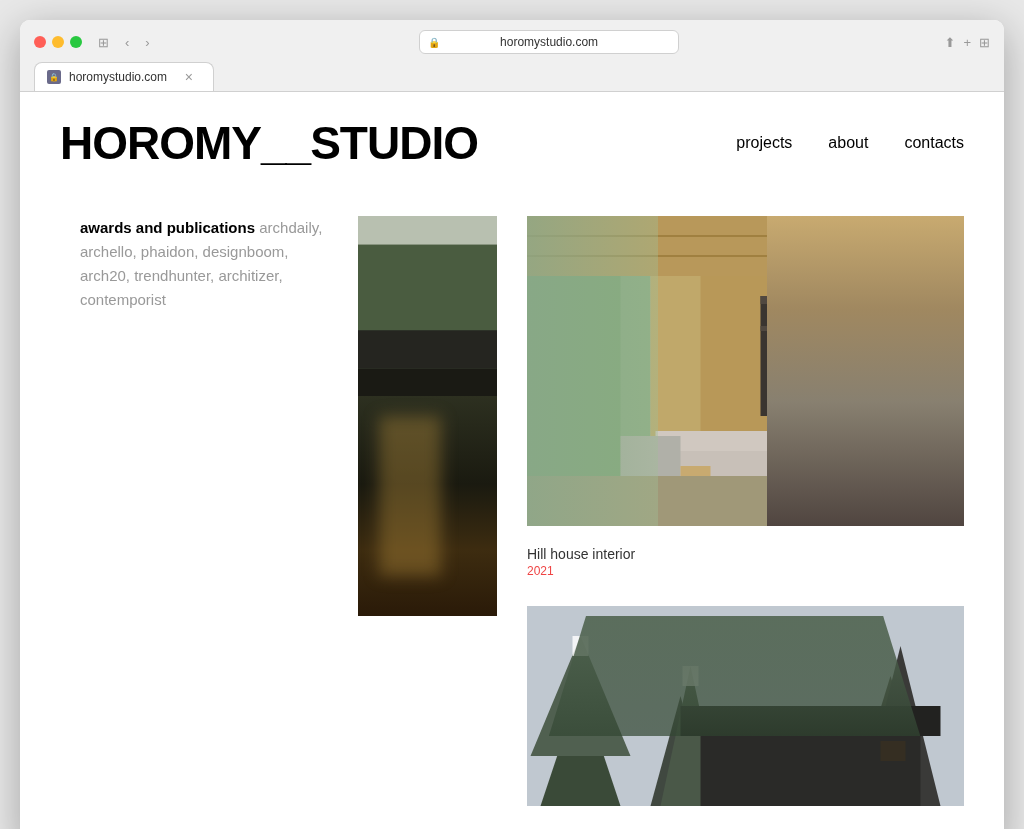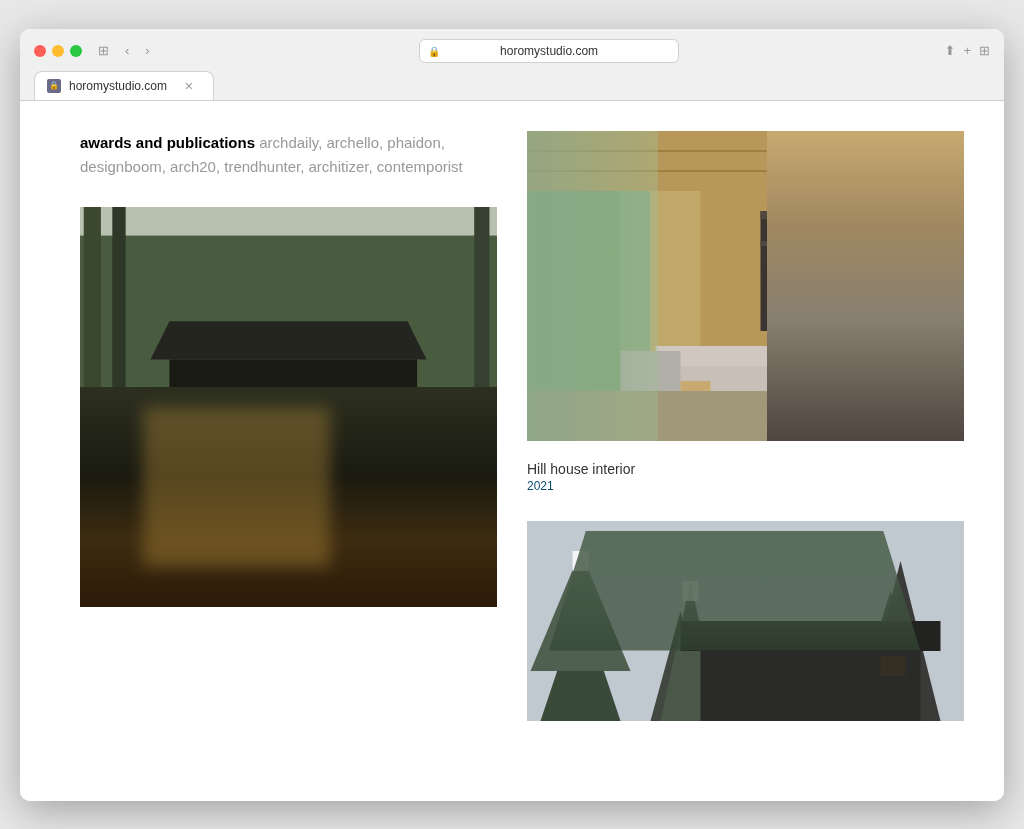--- a/index.html
+++ b/index.html
@@ -176,21 +176,21 @@
     .site-main {
       padding: 30px 40px 40px 40px;
       display: grid;
       grid-template-columns: 1fr 1fr;
       gap: 30px;
     }
 
     
     .left-col {
       display: flex;
-      flex-direction: column;
+      flex-direction: row;
       gap: 28px;
       padding-left: 20px;
     }
 
     .awards-text {
       font-size: 15px;
       line-height: 1.6;
     }
 
     .awards-label {
@@ -227,21 +227,21 @@
       padding: 4px 0 12px 0;
     }
 
     .project-title {
       font-size: 14px;
       color: #333;
     }
 
     .project-year {
       font-size: 12px;
-      color: #0c4a6e;
+      color: #ef4444;
       margin-top: 2px;
     }
 
     .project-image-right-bottom {
       width: 100%;
       height: 200px;
       overflow: hidden;
     }
 
     
@@ -354,20 +354,28 @@
       <div class="browser-tab">
         <div class="tab-favicon">🔒</div>
         <span>horomystudio.com</span>
         <span class="tab-close">×</span>
       </div>
     </div>
   </div>
 
   <div class="website">
 
+    <header class="site-header">
+      <div class="site-logo">HOROMY__STUDIO</div>
+      <nav class="site-nav">
+        <a href="#">projects</a>
+        <a href="#">about</a>
+        <a href="#">contacts</a>
+      </nav>
+    </header>
 
     <main class="site-main">
 
       <div class="left-col">
         <div class="awards-text">
           <span class="awards-label">awards and publications</span>
           <span class="awards-list"> archdaily, archello, phaidon, designboom, arch20, trendhunter, architizer, contemporist</span>
         </div>
 
         <div class="project-image-left">

